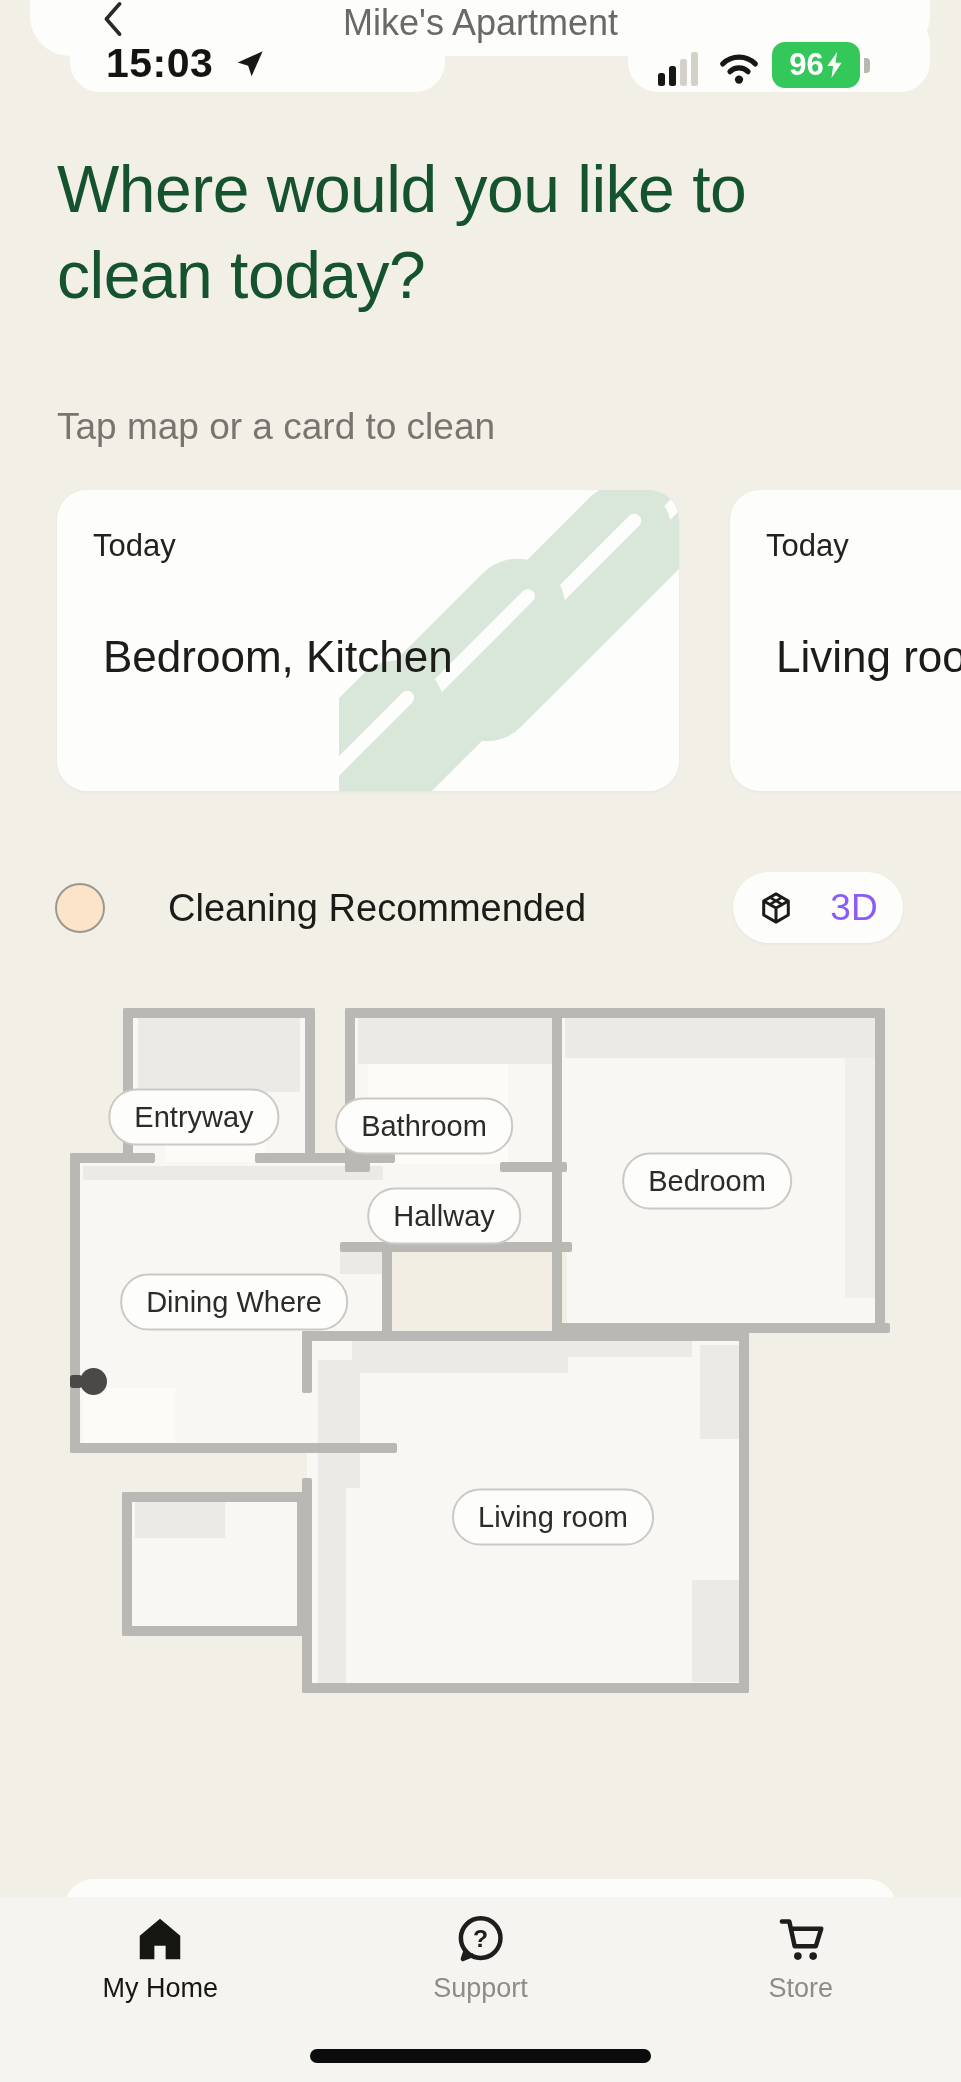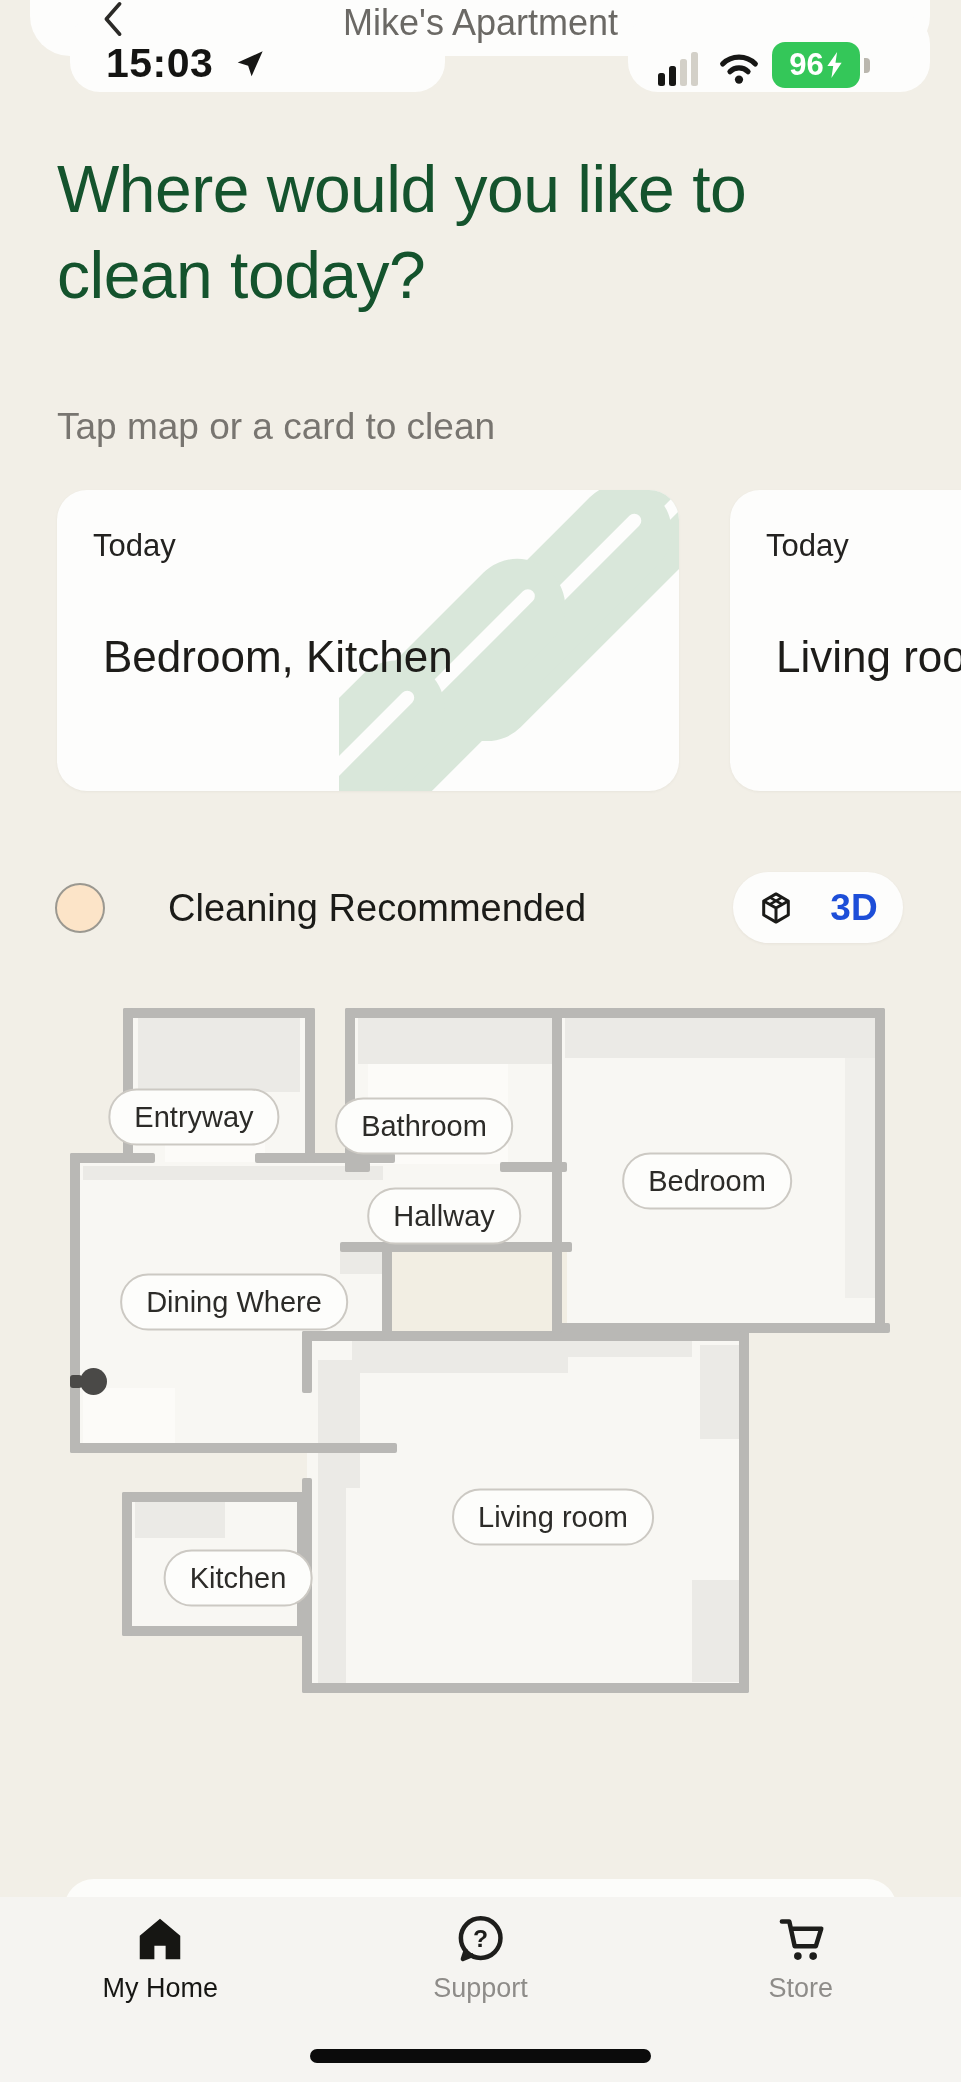--- a/index.html
+++ b/index.html
@@ -48,21 +48,21 @@
   .stripe.s2{left:108px; top:-60px;  height:460px;}
   .stripe.s3{left:-2px;  top:14px;   height:470px;}
   .stripe.s4{left:-112px;top:120px;  height:440px;}
 
   
   .legend-swatch{position:absolute; left:55px; top:883px; width:50px; height:50px; border-radius:50%;
                  background:#fce4c8; border:2px solid #9b9890; box-sizing:border-box;}
   .legend-label{position:absolute; left:120px; top:887px; font-size:38px; font-weight:500; color:#1b1b18;margin-left:48px;}
   .btn-3d{position:absolute; left:733px; top:872px; width:170px; height:71px; background:#fdfdfc; border-radius:36px;
           box-shadow:0 1px 3px rgba(60,55,40,.06); display:flex; align-items:center; justify-content:center; gap:12px; cursor:pointer;}
-  .btn-3d .lbl{font-size:37px; font-weight:700; color:#1d4ed8;margin-left:24px;}
+  .btn-3d .lbl{font-size:37px; font-weight:400; color:#8b5cf6;margin-left:24px;}
 
   
   .map{position:absolute; left:0; top:0; width:961px; height:2082px; pointer-events:none;}
   .fill,.patch,.wall{position:absolute;}
   .fill{background:#f8f7f3;}
   .patch{background:#ebeae6;}
   .patch.white{background:#fcfbf8;}
   .wall{background:#b9b8b5; border-radius:2px;}
   .room-pill{position:absolute; transform:translate(-50%,-50%); background:#fdfdfb; border:2px solid #ccc9c3;
              border-radius:28px; padding:10px 24px; font-size:29px; font-weight:500; color:#2c2b28; white-space:nowrap; pointer-events:auto; cursor:pointer;}
@@ -217,21 +217,20 @@
     <div class="wall" style="left:302px;top:1478px;width:10px;height:215px;"></div>
     <div class="wall" style="left:739px;top:1331px;width:10px;height:362px;"></div>
 
     <div class="robot-dot"></div>
 
     <div class="room-pill" style="left:194px;top:1117px;">Entryway</div>
     <div class="room-pill" style="left:424px;top:1126px;">Bathroom</div>
     <div class="room-pill" style="left:707px;top:1181px;">Bedroom</div>
     <div class="room-pill" style="left:444px;top:1216px;">Hallway</div>
     <div class="room-pill" style="left:234px;top:1302px;">Dining Where</div>
-    <div class="room-pill" style="left:238px;top:1578px;">Kitchen</div>
     <div class="room-pill" style="left:553px;top:1517px;">Living room</div>
   </div>
 
   <div class="sheet-peek"></div>
 
   <div class="tabbar">
     <div class="tab active">
       <span class="ticon">
         <svg width="54" height="54" viewBox="0 0 24 24">
             <path d="M12 3 L21 10.5 V21 H14.5 V15 H9.5 V21 H3 V10.5 Z" fill="#161613"></path>

